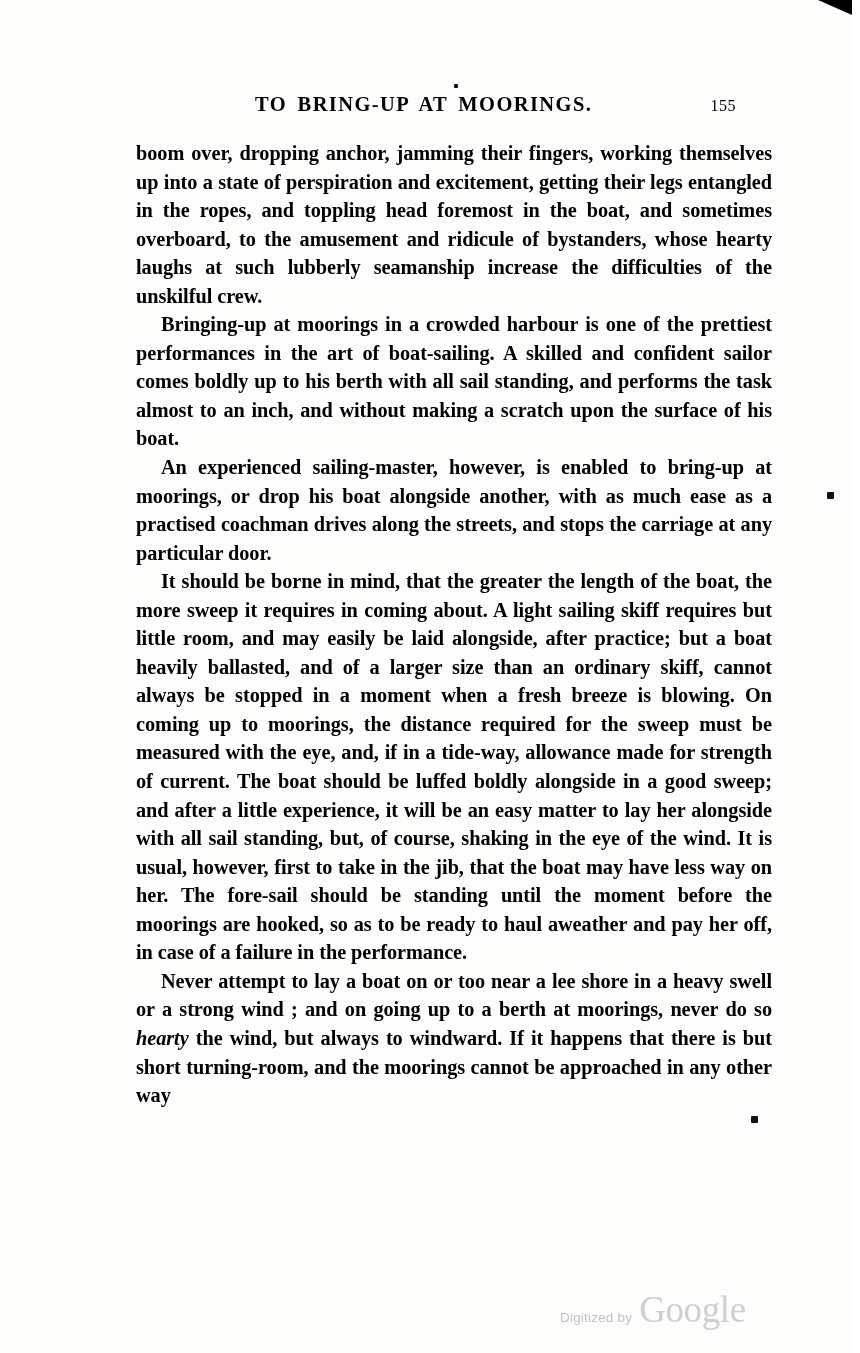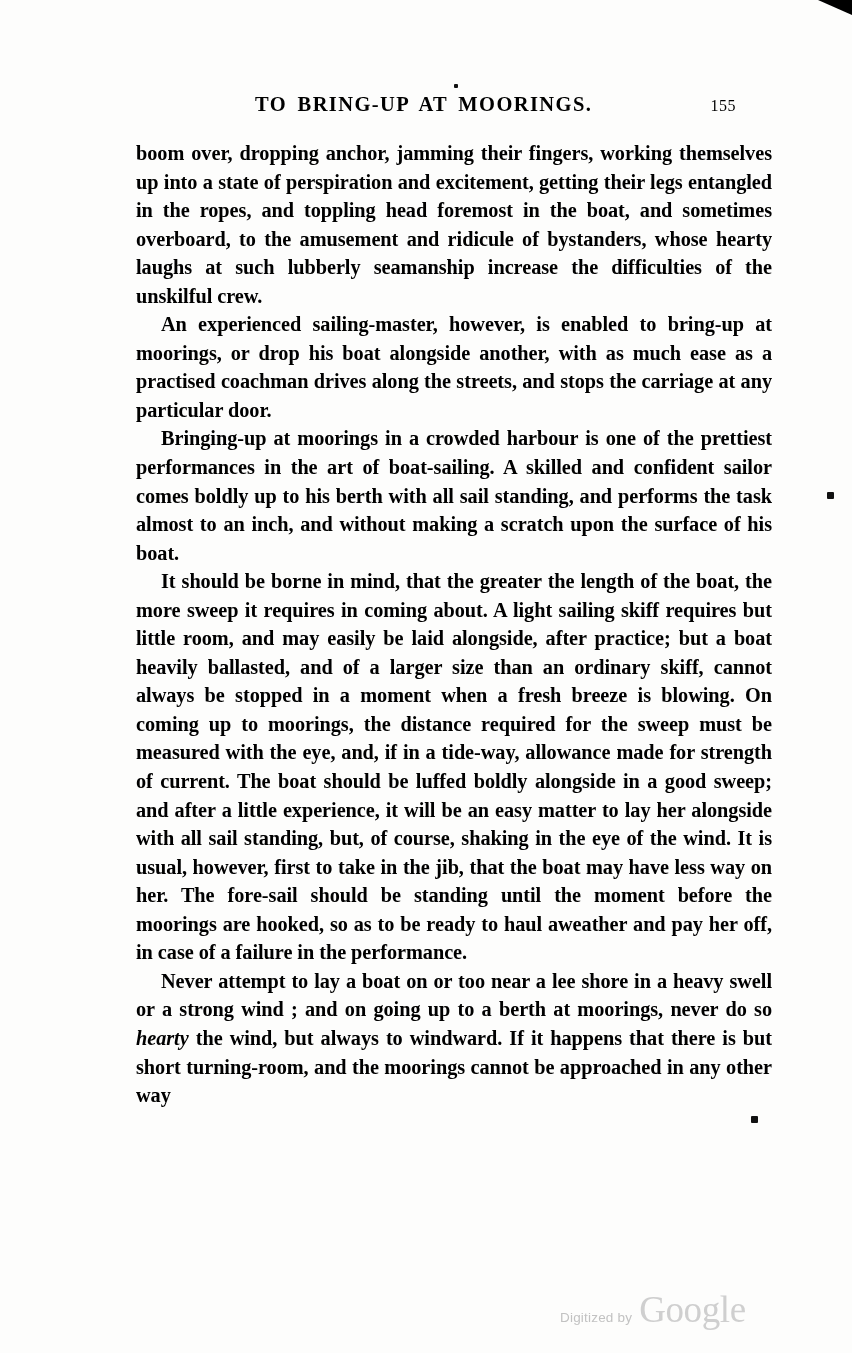--- a/index.html
+++ b/index.html
@@ -130,22 +130,22 @@
   <div class="speck speck-right"></div>
   <div class="speck speck-lower"></div>
 
   <div class="running-head">
     <span class="head-title">TO  BRING-UP  AT  MOORINGS.</span>
     <span class="head-folio">155</span>
   </div>
 
   <div class="text-column">
     <p class="para">boom over, dropping anchor, jamming their fingers, working themselves up into a state of perspiration and excitement, getting their legs entangled in the ropes, and toppling head foremost in the boat, and sometimes overboard, to the amusement and ridicule of bystanders, whose hearty laughs at such lubberly seamanship increase the difficulties of the unskilful crew.</p>
+    <p class="para indent">Bringing-up at moorings in a crowded harbour is one of the prettiest performances in the art of boat-sailing.  A skilled and confident sailor comes boldly up to his berth with all sail standing, and performs the task almost to an inch, and without making a scratch upon the surface of his boat.</p>
     <p class="para indent">An experienced sailing-master, however, is enabled to bring-up at moorings, or drop his boat alongside another, with as much ease as a practised coachman drives along the streets, and stops the carriage at any particular door.</p>
-    <p class="para indent">Bringing-up at moorings in a crowded harbour is one of the prettiest performances in the art of boat-sailing.  A skilled and confident sailor comes boldly up to his berth with all sail standing, and performs the task almost to an inch, and without making a scratch upon the surface of his boat.</p>
     <p class="para indent">It should be borne in mind, that the greater the length of the boat, the more sweep it requires in coming about.  A light sailing skiff requires but little room, and may easily be laid alongside, after practice; but a boat heavily ballasted, and of a larger size than an ordinary skiff, cannot always be stopped in a moment when a fresh breeze is blowing.  On coming up to moorings, the distance required for the sweep must be measured with the eye, and, if in a tide-way, allowance made for strength of current.  The boat should be luffed boldly alongside in a good sweep; and after a little experience, it will be an easy matter to lay her alongside with all sail standing, but, of course, shaking in the eye of the wind.  It is usual, however, first to take in the jib, that the boat may have less way on her.  The fore-sail should be standing until the moment before the moorings are hooked, so as to be ready to haul aweather and pay her off, in case of a failure in the performance.</p>
     <p class="para indent"><span>Never attempt to lay a boat on or too near a lee shore in a heavy swell or a strong wind ; and on going up to a berth at moorings, never do so </span><em>hearty</em><span> the wind, but always to windward.  If it happens that there is but short turning-room, and the moorings cannot be approached in any other way</span></p>
   </div>
 
   <div class="watermark">
     <span class="wm-digitized">Digitized by</span>
     <span class="wm-google">Google</span>
   </div>
 
 </div>

